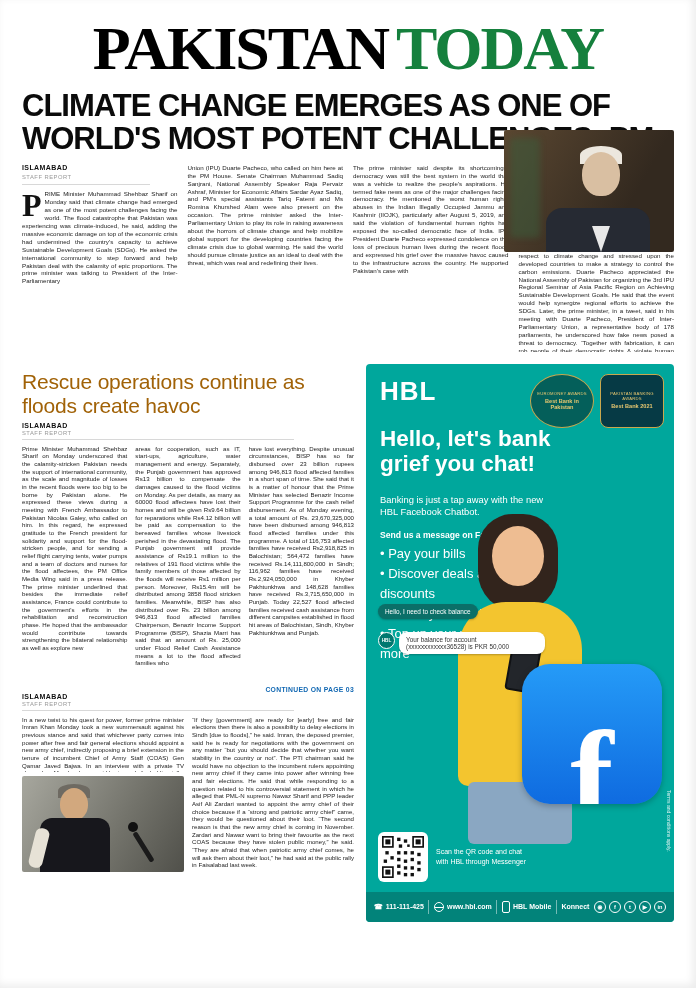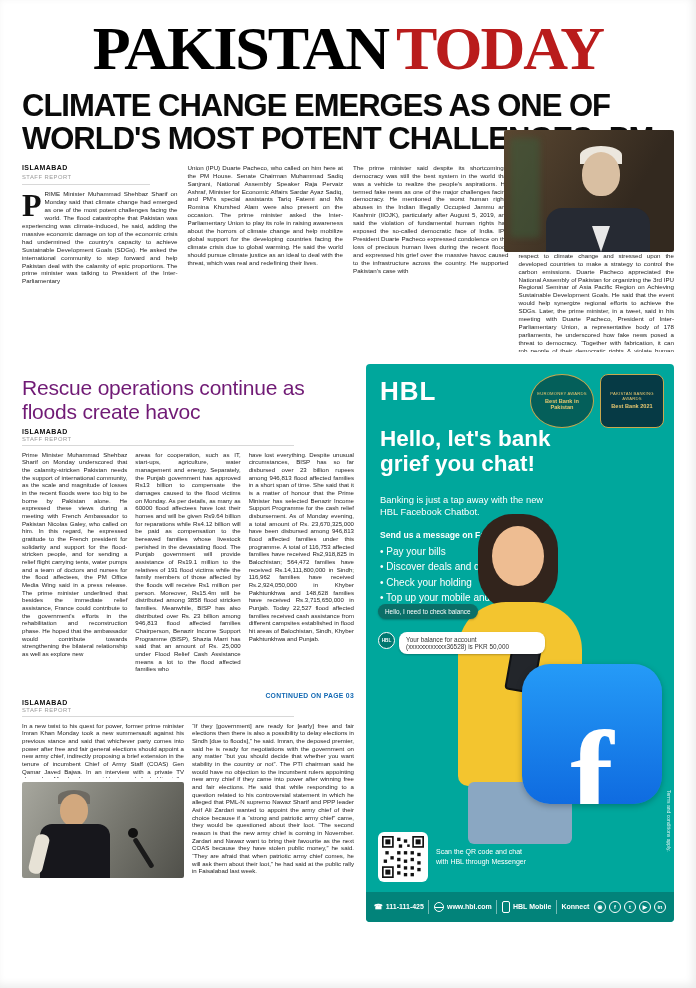--- a/index.html
+++ b/index.html
@@ -12,21 +12,21 @@
   .cropmark::before,.cropmark::after{content:"";position:absolute;background:#777;}
   .cropmark::before{left:50%;top:-2px;bottom:-2px;width:1px;}
   .cropmark::after{top:50%;left:-2px;right:-2px;height:1px;}
   .cropmark.right{margin-left:auto;}
   .page{padding:0 22px;}
 
   
   .masthead{margin-top:16px;text-align:center;font-family:"Liberation Serif",serif;
             font-weight:bold;font-size:62px;line-height:64px;letter-spacing:-2px;white-space:nowrap;}
   .masthead .m1{color:#000;}
-  .masthead .m2{color:#b91c1c;margin-left:8px;}
+  .masthead .m2{color:#15803d;margin-left:8px;}
 
   .datebar{margin-top:10px;background:#1d1d26;color:#fff;height:20px;display:flex;
            align-items:center;justify-content:center;font-size:8.4px;letter-spacing:.4px;}
 
   
   .lead-story{position:relative;margin-top:10px;}
   .lead-h{margin:0;font-size:31px;line-height:1.06;font-weight:bold;color:#0b0b0b;
           letter-spacing:-1px;text-transform:uppercase;}
   .pm-photo{position:absolute;top:40px;right:0;width:170px;height:122px;border-radius:2px;
             background:linear-gradient(120deg,#5a4731,#33291f 70%);overflow:hidden;}
@@ -44,21 +44,21 @@
            line-height:26px;padding:2px 3px 0 0;color:#111;}
   .byline{margin:0 0 5px 0;border-bottom:1px solid #d8d8d8;padding-bottom:3px;width:82%;}
   .byline .loc{display:block;font-size:7px;font-weight:bold;color:#111;letter-spacing:.4px;}
   .byline .staff{display:block;font-size:5.8px;color:#999;letter-spacing:.5px;margin-top:1px;}
 
   
   .bottom-row{display:flex;gap:12px;margin-top:12px;height:558px;}
   .left{width:332px;overflow:hidden;}
   .kicker{background:#cfe2ef;color:#17304d;font-weight:bold;font-size:9px;letter-spacing:.3px;
           padding:4px 8px;}
-  .rescue-h{margin:12px 0 4px 0;font-size:21px;line-height:1.14;font-weight:normal;color:#701a75;letter-spacing:-.2px;}
+  .rescue-h{margin:6px 0 4px 0;font-size:21px;line-height:1.14;font-weight:normal;color:#a16207;letter-spacing:-.2px;}
   .flood-cols{display:flex;gap:8px;height:238px;overflow:hidden;}
   .fcol{flex:1;font-size:6.1px;line-height:1.26;text-align:justify;color:#222;}
   .fcol p{margin:0;}
   .continued{text-align:right;color:#1268b3;font-weight:bold;font-size:6.8px;letter-spacing:.3px;margin-top:3px;}
   .imran-h{margin:8px 0 4px 0;font-size:18.5px;line-height:1.12;font-weight:bold;color:#101010;letter-spacing:-.3px;}
   .imran-cols{display:flex;gap:8px;height:160px;overflow:hidden;}
   .icol{flex:1;font-size:6.1px;line-height:1.26;text-align:justify;color:#222;}
   .icol p{margin:0;}
   .itext1{height:56px;overflow:hidden;display:block;}
   .imran-photo{position:relative;margin-top:4px;width:100%;height:96px;border-radius:2px;overflow:hidden;
@@ -77,21 +77,21 @@
   .award{width:58px;height:48px;background:#045f5a;border:1px solid #c9a84e;color:#e7c770;
          display:flex;flex-direction:column;align-items:center;justify-content:center;text-align:center;padding:2px;}
   .award.circle{border-radius:50%;}
   .award.squarish{border-radius:8px;background:#063a45;}
   .award .a1{font-size:4.2px;line-height:1.2;letter-spacing:.2px;}
   .award .a2{font-size:5.6px;font-weight:bold;line-height:1.2;margin-top:2px;}
   .ad-h{position:absolute;top:62px;left:14px;width:190px;margin:0;font-size:22.5px;line-height:1.12;font-weight:bold;}
   .ad-sub{position:absolute;top:130px;left:14px;width:168px;margin:0;font-size:9.4px;line-height:1.3;}
   .ad-intro{position:absolute;top:166px;left:14px;margin:0;font-size:8.6px;font-weight:bold;}
   .ad-bullets{position:absolute;top:180px;left:14px;width:152px;margin:0;padding:0;list-style:none;}
-  .ad-bullets li{font-size:10px;line-height:1.55;}
+  .ad-bullets li{font-size:13px;line-height:1.55;}
   .ad-bullets li::before{content:"• ";}
   .woman{position:absolute;left:86px;top:150px;width:138px;height:330px;z-index:1;}
   .w-hair{position:absolute;left:26px;top:0;width:80px;height:98px;background:#32241c;border-radius:40px 40px 46px 46px;}
   .w-face{position:absolute;left:40px;top:12px;width:52px;height:60px;background:#eebd92;border-radius:50%;}
   .w-body{position:absolute;left:6px;top:88px;width:124px;height:184px;background:#f3c52f;border-radius:48px 48px 10px 10px;}
   .w-phone{position:absolute;left:56px;top:132px;width:26px;height:42px;background:#23262b;border:2px solid #101215;border-radius:4px;transform:rotate(10deg);}
   .w-jeans{position:absolute;left:16px;top:268px;width:104px;height:62px;background:#8aa7c2;border-radius:6px;}
   .bubble1{position:absolute;left:12px;top:240px;z-index:3;background:#0b6f68;color:#fff;
            font-size:6.4px;padding:4px 7px;border-radius:8px;max-width:125px;box-shadow:0 1px 2px rgba(0,0,0,.25);}
   .bubble2-wrap{position:absolute;left:12px;top:268px;z-index:3;display:flex;gap:4px;align-items:flex-start;}

